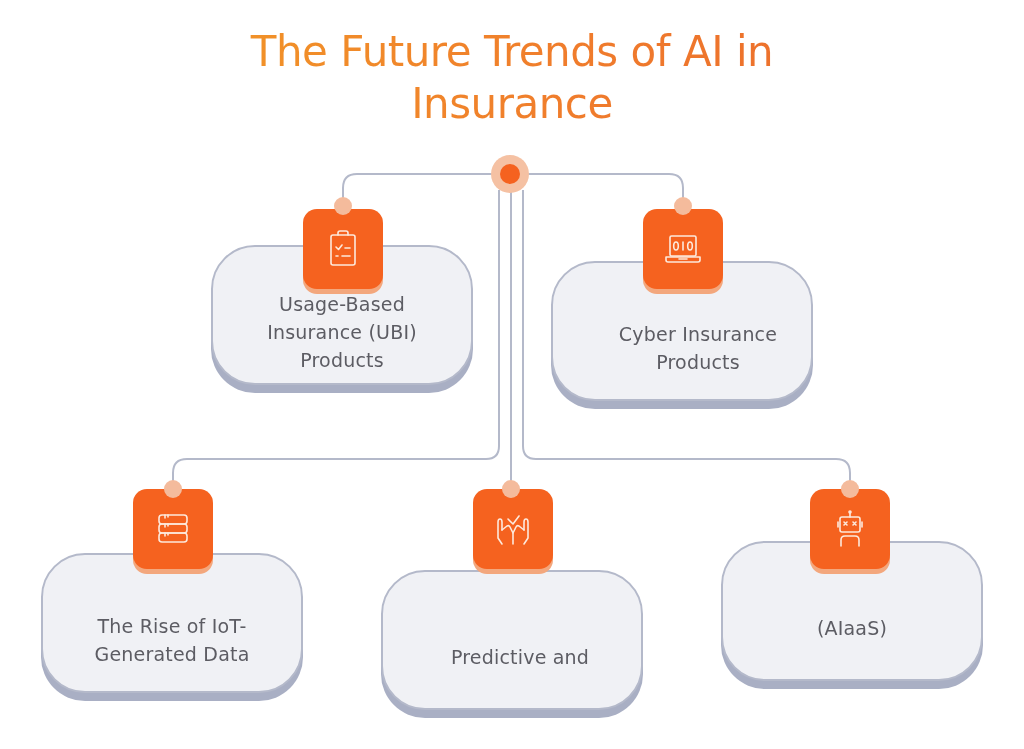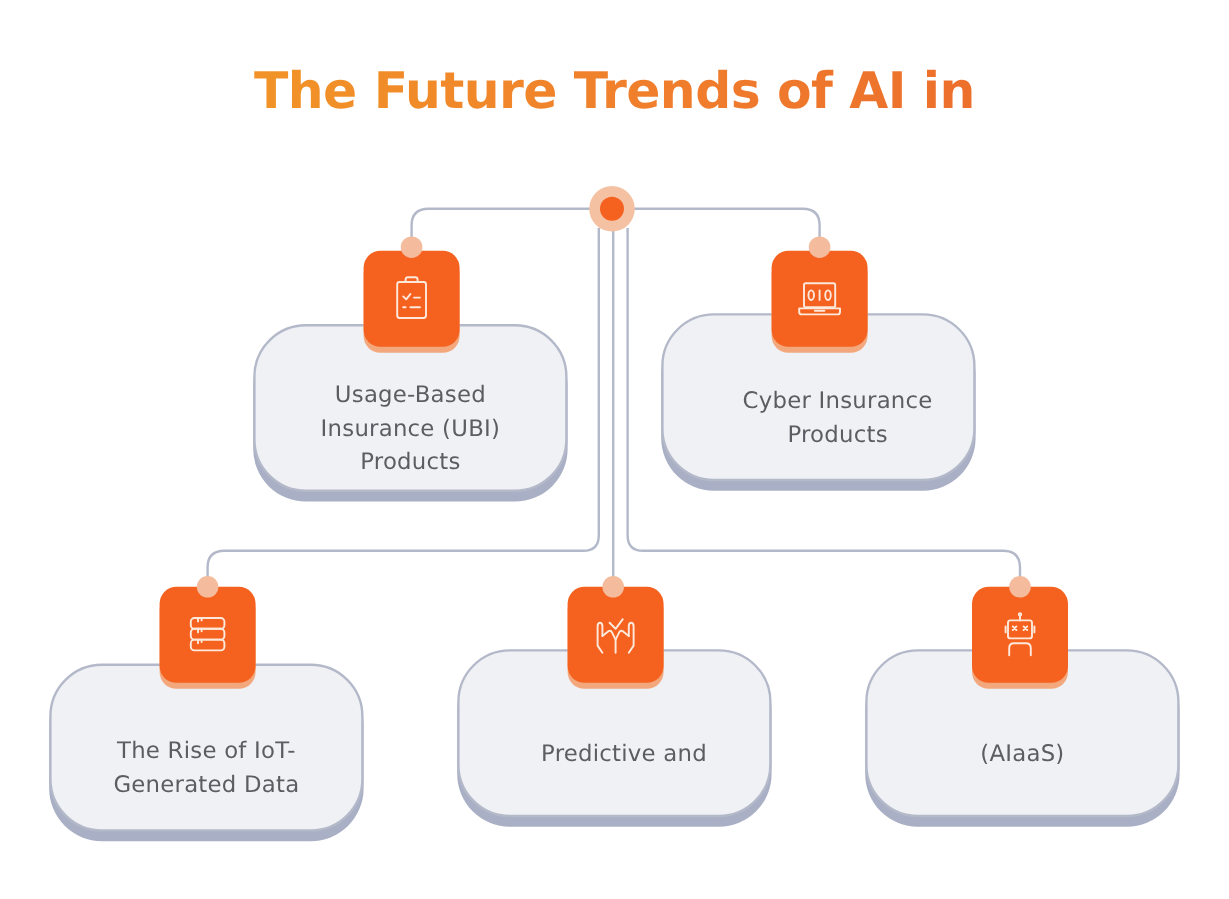--- a/index.html
+++ b/index.html
@@ -3,26 +3,25 @@
 <meta charset="utf-8">
 <style>
   html, body { margin: 0; padding: 0; }
   body {
     width: 1024px; height: 749px; position: relative; overflow: hidden;
     background: #ffffff;
     font-family: "DejaVu Sans", "Liberation Sans", sans-serif;
   }
   .title {
     position: absolute; left: 0; top: 26px; width: 1024px;
-    text-align: center; font-size: 42px; line-height: 52px; font-weight: 700;
+    text-align: center; font-size: 42px; line-height: 52px; font-weight: 400;
     letter-spacing: -0.5px;
     background: linear-gradient(90deg, #f2a125 0%, #f07d2c 55%, #e9642c 100%);
     -webkit-background-clip: text; background-clip: text; color: transparent;
     font-family: "DejaVu Sans", sans-serif;
-    margin-top: 24px;
   }
   .title .line { display: block; }
   svg.connectors { position: absolute; left: 0; top: 0; }
   .card {
     position: absolute; width: 262px; height: 140px;
     background: #f0f1f5; border: 2px solid #b4b9ca; border-radius: 44px;
     box-sizing: border-box;
     box-shadow: 0 8px 0 0 #a9afc4;
     display: flex; align-items: center; justify-content: center;
   }
@@ -49,39 +48,40 @@
   .hub-inner {
     position: absolute; left: 500px; top: 164px; width: 20px; height: 20px;
     border-radius: 50%; background: #f5621f;
   }
 </style>
 </head>
 <body>
 
 <div class="title">
   <span class="line">The Future Trends of AI in</span>
+  <span class="line">Insurance</span>
 </div>
 
 <svg class="connectors" width="1024" height="749">
   <g fill="none" stroke="#b4b9ca" stroke-width="2">
 
     <path d="M510 174 H357 Q343 174 343 188 V205"></path>
 
     <path d="M510 174 H669 Q683 174 683 188 V205"></path>
 
     <path d="M499 190 V446 Q499 459 486 459 H187 Q173 459 173 473 V488"></path>
     <path d="M511 190 V488"></path>
     <path d="M523 190 V446 Q523 459 536 459 H836 Q850 459 850 473 V488"></path>
   </g>
 </svg>
 
 <div class="hub-outer"></div>
 <div class="hub-inner"></div>
 
-<div class="card" style="left:211px; top:270px;">
+<div class="card" style="left:211px; top:245px;">
   <div class="card-text">
     <div>Usage-Based</div>
     <div>Insurance (UBI)</div>
     <div>Products</div>
   </div>
 </div>
 <div class="icon-tile" style="left:303px; top:209px;">
   <svg viewBox="0 0 46 46" fill="none" stroke="#fde9dc" stroke-width="1.6" stroke-linecap="round" stroke-linejoin="round">
     <rect x="11" y="9" width="24" height="30" rx="2"></rect>
     <path d="M18 9 V7 Q18 5 20 5 H26 Q28 5 28 7 V9"></path>
@@ -122,21 +122,21 @@
     <rect x="9" y="9" width="28" height="9" rx="3"></rect>
     <rect x="9" y="18" width="28" height="9" rx="3"></rect>
     <rect x="9" y="27" width="28" height="9" rx="3"></rect>
     <path d="M15 9 V12 M18 9 V11"></path>
     <path d="M15 18 V21 M18 18 V20"></path>
     <path d="M15 27 V30 M18 27 V29"></path>
   </svg>
 </div>
 <div class="knob" style="left:164px; top:480px;"></div>
 
-<div class="card" style="left:381px; top:541px;padding-left:16px;">
+<div class="card" style="left:381px; top:570px;padding-left:16px;">
   <div class="card-text">
     <div>Predictive and</div>
   </div>
 </div>
 <div class="icon-tile" style="left:473px; top:489px;">
   <svg viewBox="0 0 46 46" fill="none" stroke="#fde9dc" stroke-width="1.6" stroke-linecap="round" stroke-linejoin="round">
     <path d="M18 13 L23 18 L29 10"></path>
     <path d="M12 38 L8 32 V16 Q8 13 10 13 Q12 13 12 16 V24"></path>
     <path d="M12 24 L17 20 Q19 19 20 21 L23 27 V38"></path>
     <path d="M34 38 L38 32 V16 Q38 13 36 13 Q34 13 34 16 V24"></path>

